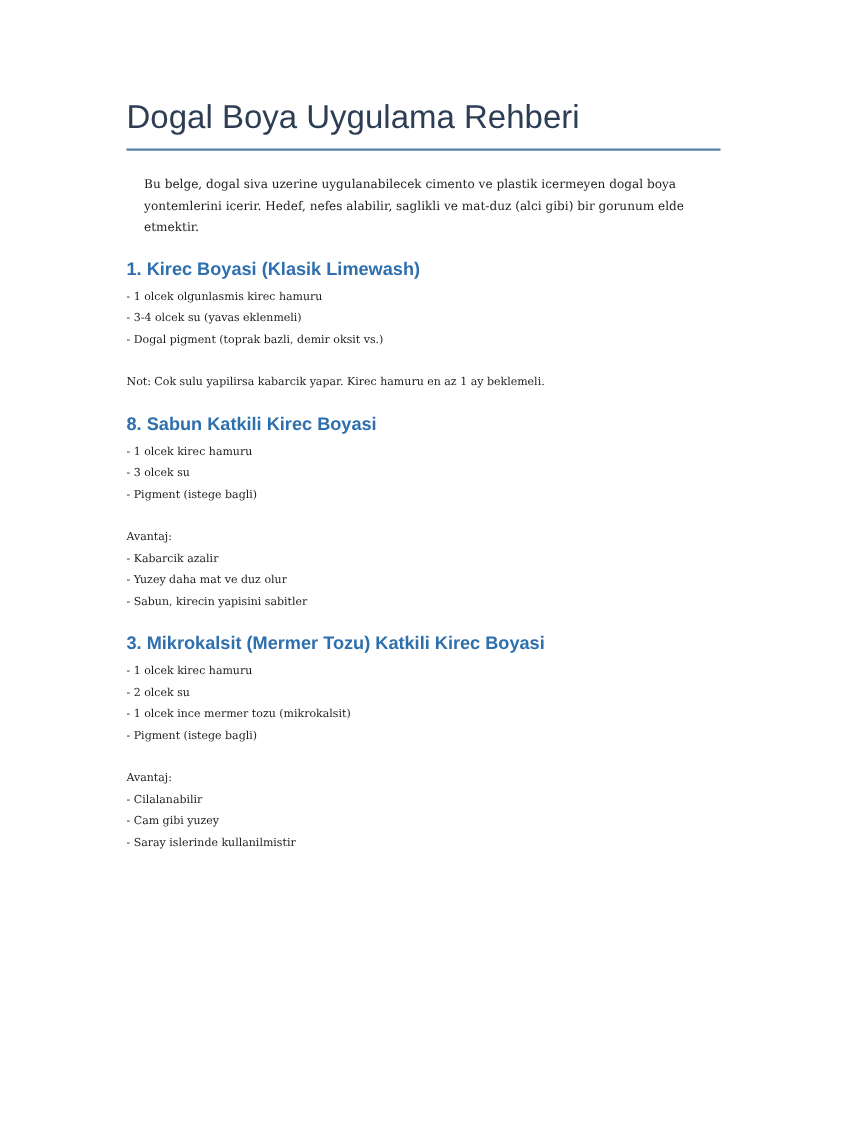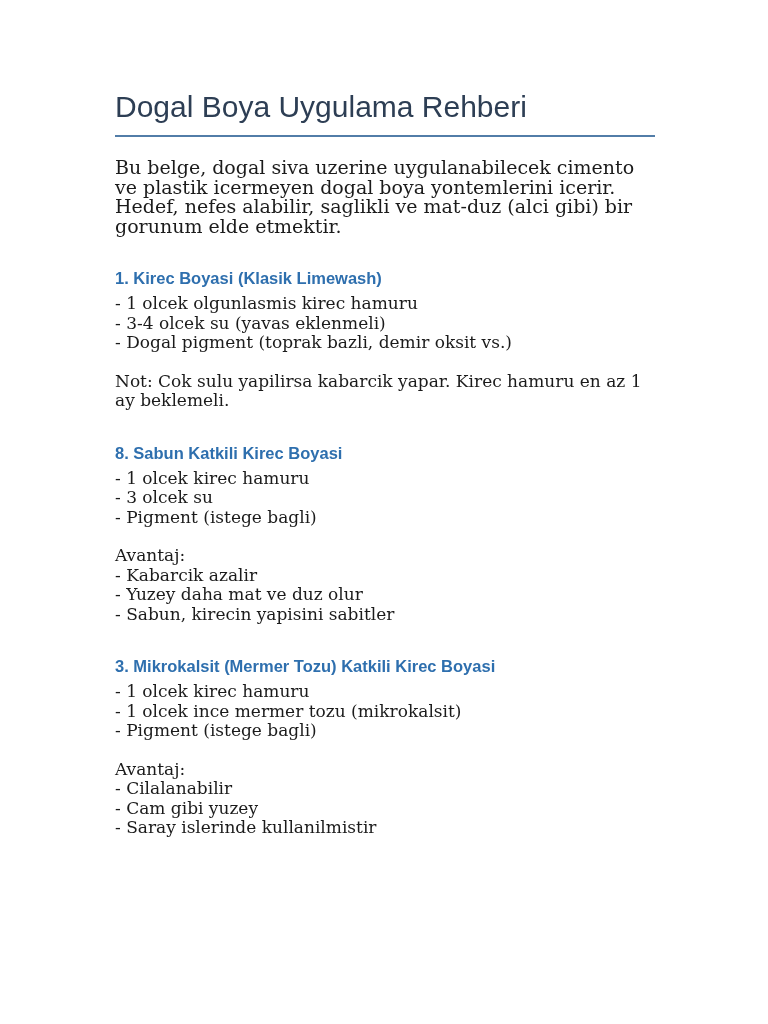--- a/index.html
+++ b/index.html
@@ -24,36 +24,36 @@
     font-family:"Liberation Sans","DejaVu Sans",sans-serif;
     font-weight:400;
     font-size:30px;
     line-height:38px;
     color:var(--title);
     margin:0 0 0 0;
     padding-bottom:9px;
     border-bottom:2px solid var(--rule);
   }
   .intro{
-    margin:21px 0 0 0;
-    font-size:19px;
+    margin:21px 0 0 16px;
+    font-size:11px;
     line-height:19.5px;
   }
-  .section{margin-top:31px;}
+  .section{margin-top:17px;}
   .section-title{
     font-family:"Liberation Sans","DejaVu Sans",sans-serif;
     font-weight:700;
     font-size:16.5px;
     line-height:22px;
     color:var(--heading);
     margin:0 0 5px 0;
   }
   .line{
     margin:0;
-    font-size:17px;
+    font-size:10px;
     line-height:19.5px;
   }
   .sub-block{margin-top:19px;}
   .note{margin-top:19px;}
 </style>
 </head>
 <body>
 
 <div class="page">
 
@@ -85,20 +85,21 @@
           <p class="line">- Yuzey daha mat ve duz olur</p>
           <p class="line">- Sabun, kirecin yapisini sabitler</p>
         </div>
     </div>
   </div>
 
   <div class="section">
     <h2 class="section-title">3. Mikrokalsit (Mermer Tozu) Katkili Kirec Boyasi</h2>
     <div>
         <p class="line">- 1 olcek kirec hamuru</p>
+        <p class="line">- 2 olcek su</p>
         <p class="line">- 1 olcek ince mermer tozu (mikrokalsit)</p>
         <p class="line">- Pigment (istege bagli)</p>
       </div>
     <div class="sub-block">
       <p class="line">Avantaj:</p>
       <div>
           <p class="line">- Cilalanabilir</p>
           <p class="line">- Cam gibi yuzey</p>
           <p class="line">- Saray islerinde kullanilmistir</p>
         </div>

